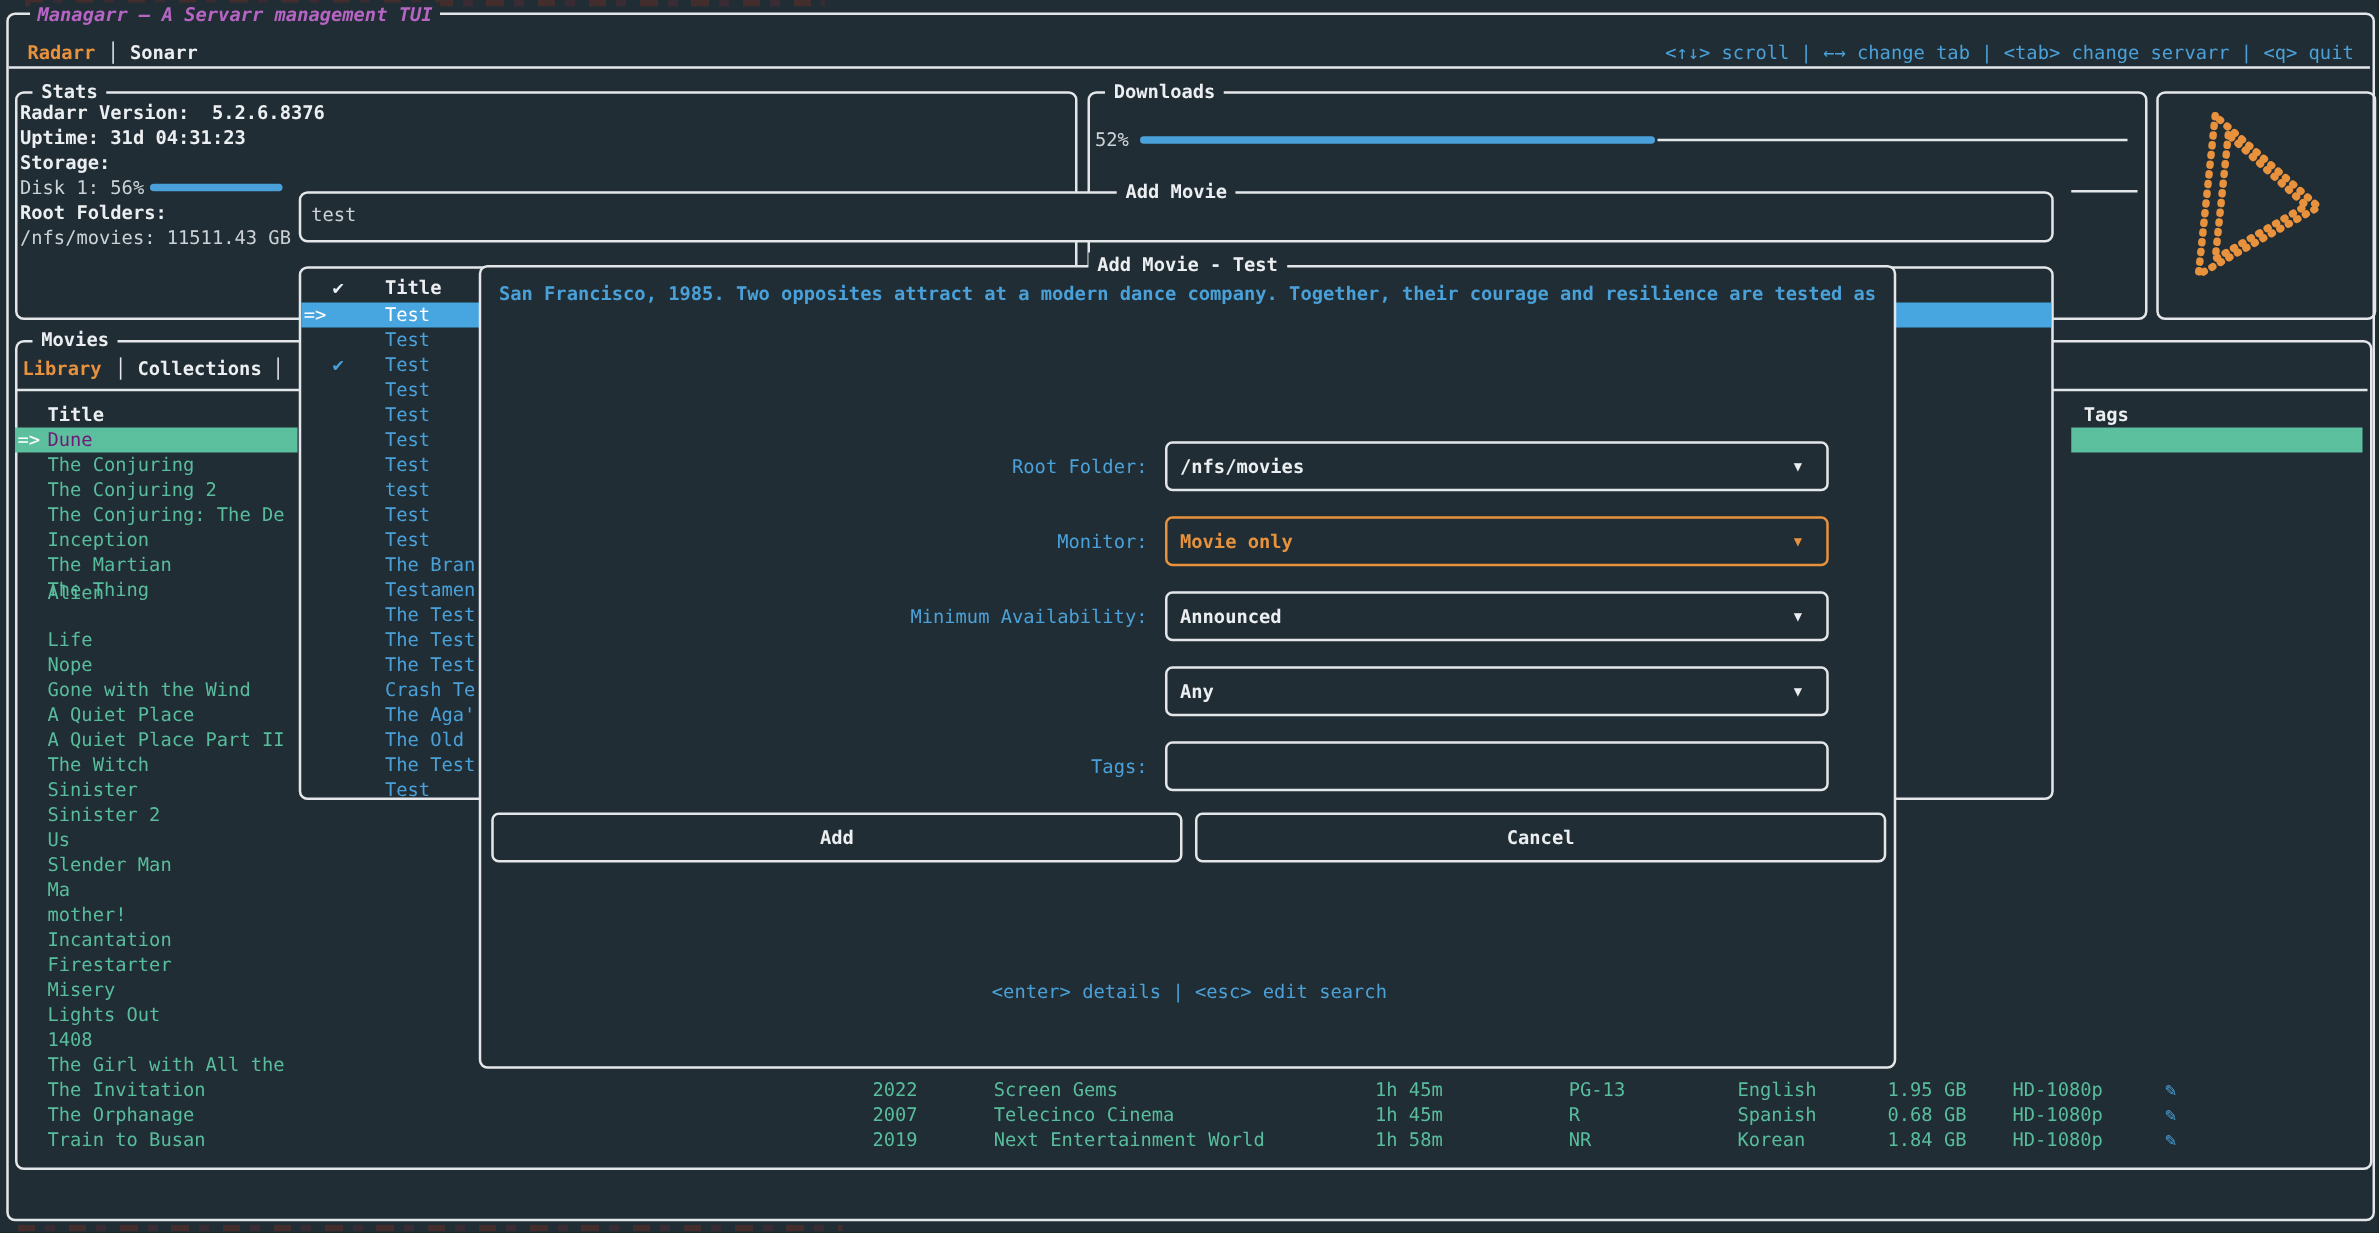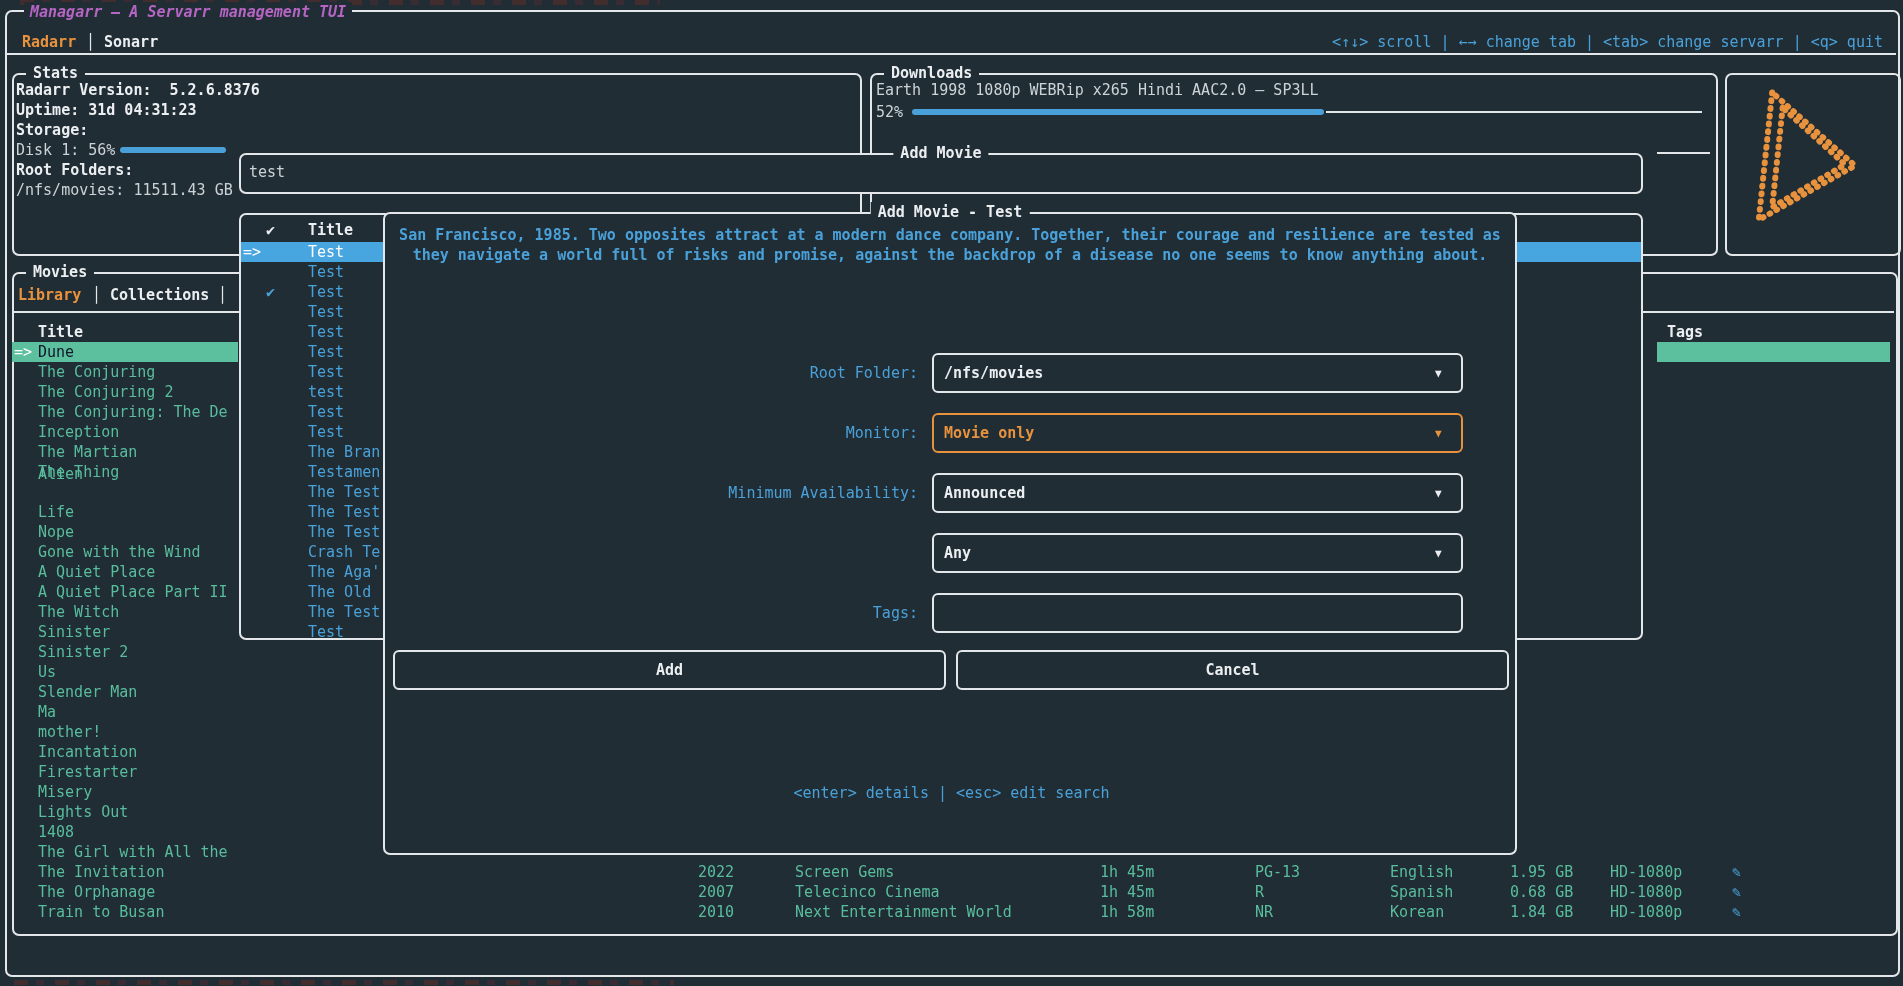--- a/index.html
+++ b/index.html
@@ -18,21 +18,21 @@
   .panel-title{position:absolute;top:-12px;background:#212d34;padding:0 7px;font-weight:bold;white-space:pre;}
   .hline{position:absolute;height:2px;background:#e4e7e9;}
   .gauge-fill{position:absolute;height:6px;border-radius:3px;background:#4aa1d9;}
   .gauge-rest{position:absolute;height:2px;background:#e4e7e9;}
   
   .movie-row{position:absolute;left:12px;width:226px;height:20px;color:#58bd9d;}
   .movie-row .arrow{position:absolute;left:2px;visibility:hidden;color:#ffffff;}
   .movie-row .mtitle{position:absolute;left:26px;}
   .movie-row.selected{background:#5cbf9e;}
   .movie-row.selected .arrow{visibility:visible;}
-  .movie-row.selected .mtitle{color:#0f172a;}
+  .movie-row.selected .mtitle{color:#701a75;}
   
   .result-row{position:absolute;left:241px;width:1400px;height:20px;color:#4aa1d9;}
   .result-row .arrow{position:absolute;left:2px;visibility:hidden;color:#ffffff;}
   .result-row .check{position:absolute;left:25px;visibility:hidden;color:#4aa1d9;}
   .result-row .rtitle{position:absolute;left:67px;}
   .result-row.selected{background:#47a5e0;}
   .result-row.selected .arrow{visibility:visible;}
   .result-row.selected .rtitle{color:#ffffff;}
   .result-row.in-library .check{visibility:visible;}
   
@@ -85,21 +85,20 @@
   <div class="abs bold" style="left:16px;top:100px;">Uptime: 31d 04:31:23</div>
   <div class="abs bold" style="left:16px;top:120px;">Storage:</div>
   <div class="abs dim" style="left:16px;top:140px;">Disk 1: 56%</div>
   <div class="gauge-fill" style="left:120px;top:147px;width:106px;"></div>
   <div class="abs bold" style="left:16px;top:160px;">Root Folders:</div>
   <div class="abs dim" style="left:16px;top:180px;">/nfs/movies: 11511.43 GB</div>
 
   <div class="panel" style="left:870px;top:73px;width:844px;height:179px;">
     <div class="panel-title" style="left:12px;">Downloads</div>
   </div>
-  <div class="abs dim" style="left:876px;top:80px;">Earth 1998 1080p WEBRip x265 Hindi AAC2.0 – SP3LL</div>
   <div class="abs dim" style="left:876px;top:102px;">52%</div>
   <div class="gauge-fill" style="left:912px;top:109px;width:412px;"></div>
   <div class="gauge-rest" style="left:1326px;top:111px;width:376px;"></div>
   <div class="gauge-rest" style="left:1657px;top:152px;width:53px;"></div>
 
   <div class="panel" style="left:1725px;top:73px;width:172px;height:179px;">
     <svg width="168" height="175" viewBox="0 0 168 175">
       <g fill="none" stroke="#e8923e" stroke-width="6" stroke-linecap="round" stroke-dasharray="0.8 7" transform="rotate(6 84 88)">
         <path d="M38 22 L38 150 L128 86 Z"></path>
         <path d="M50 36 L50 136 L118 86 Z"></path>
@@ -255,21 +254,21 @@
         <span class="c-year">2007</span>
         <span class="c-studio">Telecinco Cinema</span>
         <span class="c-runtime">1h 45m</span>
         <span class="c-rating">R</span>
         <span class="c-lang">Spanish</span>
         <span class="c-size">0.68 GB</span>
         <span class="c-quality">HD-1080p</span>
         <span class="c-edit">✎</span>
       </div>
       <div class="detail-row" style="top: 902px;">
-        <span class="c-year">2010</span>
+        <span class="c-year">2019</span>
         <span class="c-studio">Next Entertainment World</span>
         <span class="c-runtime">1h 58m</span>
         <span class="c-rating">NR</span>
         <span class="c-lang">Korean</span>
         <span class="c-size">1.84 GB</span>
         <span class="c-quality">HD-1080p</span>
         <span class="c-edit">✎</span>
       </div>
     </div>
 
@@ -364,21 +363,20 @@
       </div>
       <div class="result-row" style="top: 622px;">
 
         <span class="rtitle">Test</span>
       </div>
     </div>
 
   <div class="panel solid" style="left:383px;top:212px;width:1130px;height:639px;z-index:20;">
     <div class="panel-title" style="left:50%;transform:translateX(-50%);">Add Movie - Test</div>
     <div class="abs blue bold" style="left:50%;transform:translateX(-50%);top:11px;">San Francisco, 1985. Two opposites attract at a modern dance company. Together, their courage and resilience are tested as</div>
-    <div class="abs blue bold" style="left:50%;transform:translateX(-50%);top:31px;">they navigate a world full of risks and promise, against the backdrop of a disease no one seems to know anything about.</div>
   </div>
 
   <div style="position:absolute;z-index:21;">
 
   <div class="form-row" style="top: 353px;">
         <span class="flabel">Root Folder:</span>
         <span class="fbox"></span>
         <span class="fvalue">/nfs/movies</span>
         <span class="fdrop">▼</span>
       </div>

